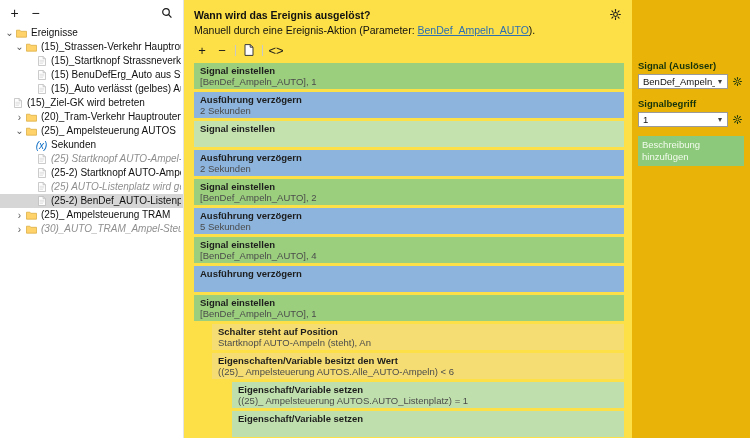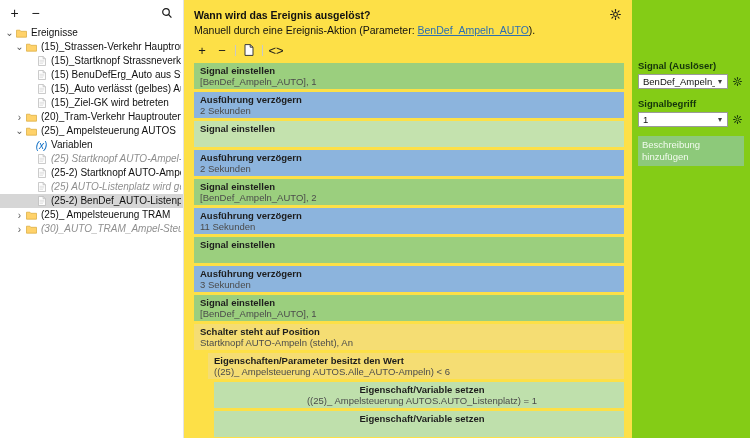--- a/index.html
+++ b/index.html
@@ -201,33 +201,33 @@
   }
   .blk .bs {
     font-size: 9.5px;
     line-height: 11px;
     color: #4b4b4b;
     white-space: nowrap;
   }
   .blk.green  { background: #9bcf7e; }
   .blk.green2 { background: #c4e2ae; }
   .blk.blue   { background: #8cb4dd; }
-  .blk.yellow { background: #f5dd73; }
+  .blk.yellow { background: #f5dd73; margin-left: 18px; }
   .blk.green3 { background: #bfe0ac; }
 
   .nest1 { margin-left: 14px; }
-  .nest2 { margin-left: 20px; text-align: center; }
+  .nest2 { margin-left: 38px; }
 
   
   .props-panel {
     position: relative;
     width: 118px;
     flex: 0 0 118px;
     height: 438px;
-    background: #84cc16;
+    background: #eab308;
     box-sizing: border-box;
     padding: 60px 6px 0 6px;
     overflow: hidden;
   }
   .fld-label {
     font-size: 9.5px;
     font-weight: bold;
     color: #14330c;
     line-height: 12px;
     margin-bottom: 2px;
@@ -367,21 +367,21 @@
               <path d="M5.1 0.5V2.7H7.5" fill="none" stroke="#b5b5b5" stroke-width="0.7"></path>
               <g stroke="#cfcfcf" stroke-width="0.6">
                 <line x1="1.6" y1="4.3" x2="6.2" y2="4.3"></line>
                 <line x1="1.6" y1="5.8" x2="6.2" y2="5.8"></line>
                 <line x1="1.6" y1="7.3" x2="5" y2="7.3"></line>
               </g>
             </svg>
           </span>
           <span class="tree-label">(15)_Auto verlässt (gelbes) Autohaus</span>
         </div>
-        <div class="tree-row" style="padding-left: 24px;">
+        <div class="tree-row" style="">
           <span class="tw"></span>
           <span class="tree-ico">
             <svg width="8" height="10" viewBox="0 0 8 10" aria-hidden="true">
               <path d="M0.5 0.5h4.6L7.5 2.7V9.5H0.5Z" fill="#fdfdfd" stroke="#b5b5b5" stroke-width="0.7"></path>
               <path d="M5.1 0.5V2.7H7.5" fill="none" stroke="#b5b5b5" stroke-width="0.7"></path>
               <g stroke="#cfcfcf" stroke-width="0.6">
                 <line x1="1.6" y1="4.3" x2="6.2" y2="4.3"></line>
                 <line x1="1.6" y1="5.8" x2="6.2" y2="5.8"></line>
                 <line x1="1.6" y1="7.3" x2="5" y2="7.3"></line>
               </g>
@@ -405,21 +405,21 @@
               <path d="M0.5 1.2h3.4l0.9 1.1h5.7v5.9H0.5Z" fill="#ffd26a" stroke="#d8a93a" stroke-width="0.7"></path>
             </svg>
           </span>
           <span class="tree-label">(25)_ Ampelsteuerung AUTOS</span>
         </div>
         <div class="tree-row" style="padding-left: 24px;">
           <span class="tw"></span>
           <span class="tree-ico">
             <span class="vx">(x)</span>
           </span>
-          <span class="tree-label">Variablen</span>
+          <span class="tree-label">Sekunden</span>
         </div>
         <div class="tree-row" style="padding-left: 24px;">
           <span class="tw"></span>
           <span class="tree-ico">
             <svg width="8" height="10" viewBox="0 0 8 10" aria-hidden="true">
               <path d="M0.5 0.5h4.6L7.5 2.7V9.5H0.5Z" fill="#fdfdfd" stroke="#b5b5b5" stroke-width="0.7"></path>
               <path d="M5.1 0.5V2.7H7.5" fill="none" stroke="#b5b5b5" stroke-width="0.7"></path>
               <g stroke="#cfcfcf" stroke-width="0.6">
                 <line x1="1.6" y1="4.3" x2="6.2" y2="4.3"></line>
                 <line x1="1.6" y1="5.8" x2="6.2" y2="5.8"></line>
@@ -547,39 +547,39 @@
           <div class="blk blue" style="min-height: 26px;">
             <div class="bt">Ausführung verzögern</div>
             <div class="bs">2 Sekunden</div>
           </div>
           <div class="blk green" style="min-height: 26px;">
             <div class="bt">Signal einstellen</div>
             <div class="bs">[BenDef_Ampeln_AUTO], 2</div>
           </div>
           <div class="blk blue" style="min-height: 26px;">
             <div class="bt">Ausführung verzögern</div>
-            <div class="bs">11 Sekunden</div>
+            <div class="bs">5 Sekunden</div>
           </div>
           <div class="blk green" style="min-height: 26px;">
             <div class="bt">Signal einstellen</div>
+            <div class="bs">[BenDef_Ampeln_AUTO], 4</div>
           </div>
           <div class="blk blue" style="min-height: 26px;">
             <div class="bt">Ausführung verzögern</div>
-            <div class="bs">3 Sekunden</div>
           </div>
           <div class="blk green" style="min-height: 26px;">
             <div class="bt">Signal einstellen</div>
             <div class="bs">[BenDef_Ampeln_AUTO], 1</div>
           </div>
           <div class="blk yellow" style="min-height: 26px;">
             <div class="bt">Schalter steht auf Position</div>
             <div class="bs">Startknopf AUTO-Ampeln (steht), An</div>
           </div>
           <div class="blk yellow nest1" style="min-height: 26px;">
-            <div class="bt">Eigenschaften/Parameter besitzt den Wert</div>
+            <div class="bt">Eigenschaften/Variable besitzt den Wert</div>
             <div class="bs">((25)_ Ampelsteuerung AUTOS.Alle_AUTO-Ampeln) &lt; 6</div>
           </div>
           <div class="blk green3 nest2" style="min-height: 26px;">
             <div class="bt">Eigenschaft/Variable setzen</div>
             <div class="bs">((25)_ Ampelsteuerung AUTOS.AUTO_Listenplatz) = 1</div>
           </div>
           <div class="blk green3 nest2" style="min-height: 26px;">
             <div class="bt">Eigenschaft/Variable setzen</div>
           </div>
         </div>

